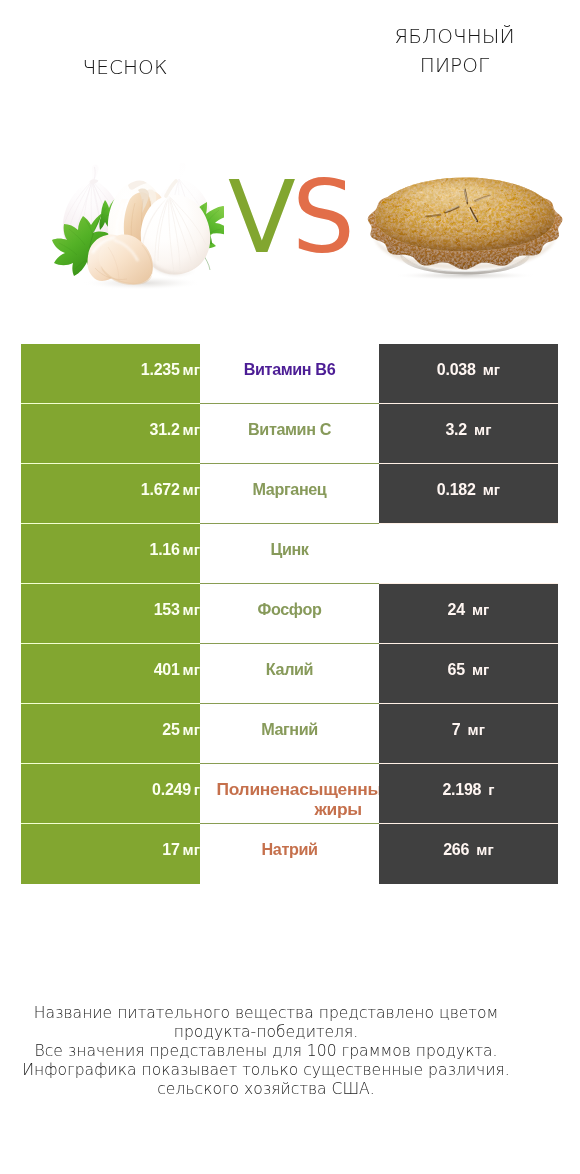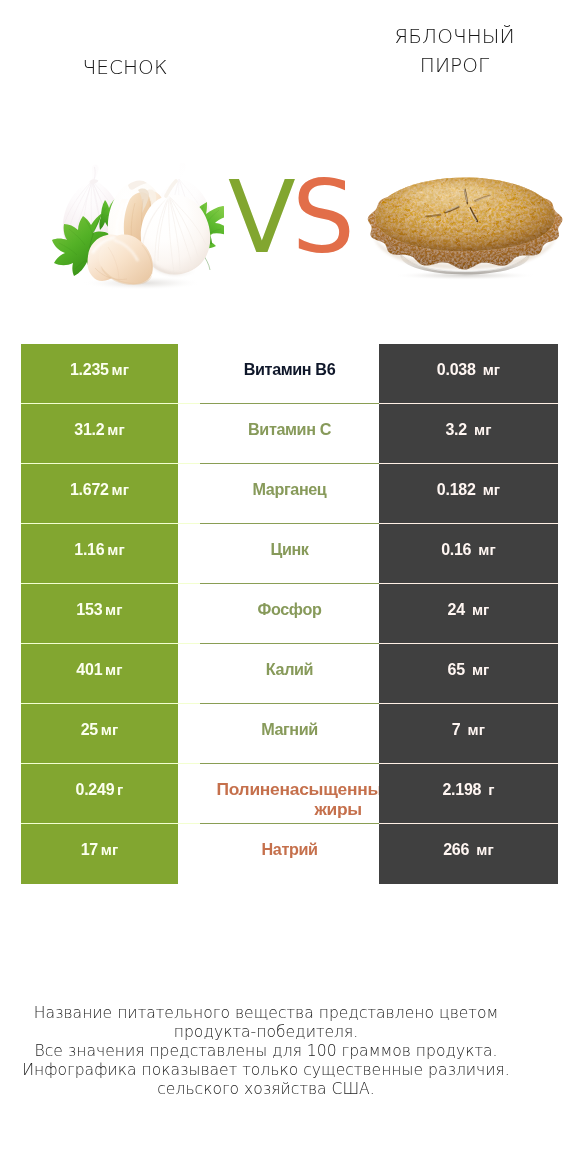--- a/index.html
+++ b/index.html
@@ -13,21 +13,21 @@
   #vs{position:absolute;left:224px;top:164px;width:136px;height:114px;}
   #vs text{font-family:"DejaVu Sans",sans-serif;font-size:99px;font-weight:400;}
 
   #garlic{position:absolute;left:52px;top:163px;width:172px;height:127px;}
   #pie{position:absolute;left:367px;top:170px;width:196px;height:112px;}
 
   .table{position:absolute;left:21px;top:343.5px;width:537px;height:600px;}
   .row{position:relative;height:60px;}
   .cellL,.cellR,.cellM{position:absolute;top:0;height:60px;box-sizing:border-box;
     display:flex;align-items:center;justify-content:center;padding-bottom:7.5px;}
-  .cellL{left:0;width:157px;background:#82A630;color:#FCFFEF;}
+  .cellL{left:0;width:179px;background:#82A630;color:#FCFFEF;justify-content:flex-end;}
   .cellM{left:179px;width:179px;background:#fff;overflow:hidden;}
   .cellR{left:358px;width:179px;background:#404040;color:#FFF6F2;}
   .sepL{position:absolute;left:0;top:59px;width:179px;height:1.6px;background:#F3FFD0;}
   .sepR{position:absolute;left:358px;top:59px;width:179px;height:1.6px;background:#FFF0E6;}
   .sepM{position:absolute;left:179px;top:59.3px;width:179px;height:1px;background:#8A9E55;}
   .val{font-size:16px;font-weight:700;white-space:nowrap;letter-spacing:-0.25px;}
   .val .u{font-size:15px;letter-spacing:0.1px;font-weight:700;margin-left:2.8px;}
   .nutr{font-size:16.2px;letter-spacing:-0.4px;font-weight:700;line-height:19px;text-align:center;white-space:nowrap;}
   .cellM.clip{justify-content:flex-start;padding-left:16.4px;padding-bottom:0;padding-top:13.3px;}
   .cellM.clip .nutr{text-align:left;font-size:17.4px;letter-spacing:-0.25px;line-height:19.8px;}
@@ -425,21 +425,21 @@
   <path d="M107.4 30.6 C112 28.4 117 26.5 121.6 25.2" stroke="#fbf0d8" stroke-width="1" opacity="0.7"></path>
 </g>
 </svg>
 
   <div class="table" id="table">
       <div class="row">
         <div class="cellL">
           <span class="val">1.235<span class="u">мг</span></span>
         </div>
         <div class="cellM">
-          <span class="nutr" style="color:#0f172a">Витамин B6</span>
+          <span class="nutr" style="color:#4c1d95">Витамин B6</span>
         </div>
         <div class="cellR">
           <span class="val">0.038<span class="u"> мг</span></span>
         </div>
         <div class="sepL"></div>
         <div class="sepM"></div>
         <div class="sepR"></div>
       </div>
       <div class="row">
         <div class="cellL">
@@ -468,23 +468,20 @@
         <div class="sepL"></div>
         <div class="sepM"></div>
         <div class="sepR"></div>
       </div>
       <div class="row">
         <div class="cellL">
           <span class="val">1.16<span class="u">мг</span></span>
         </div>
         <div class="cellM">
           <span class="nutr" style="color:#879A5A">Цинк</span>
-        </div>
-        <div class="cellR">
-          <span class="val">0.16<span class="u"> мг</span></span>
         </div>
         <div class="sepL"></div>
         <div class="sepM"></div>
         <div class="sepR"></div>
       </div>
       <div class="row">
         <div class="cellL">
           <span class="val">153<span class="u">мг</span></span>
         </div>
         <div class="cellM">

